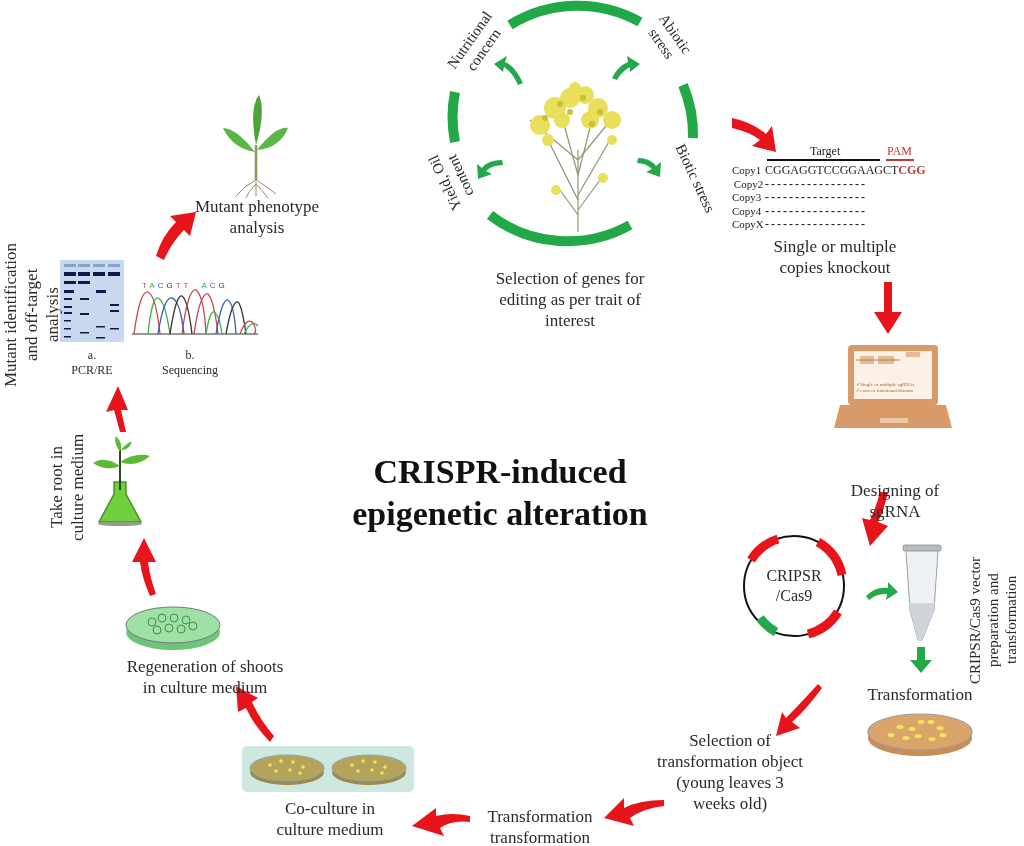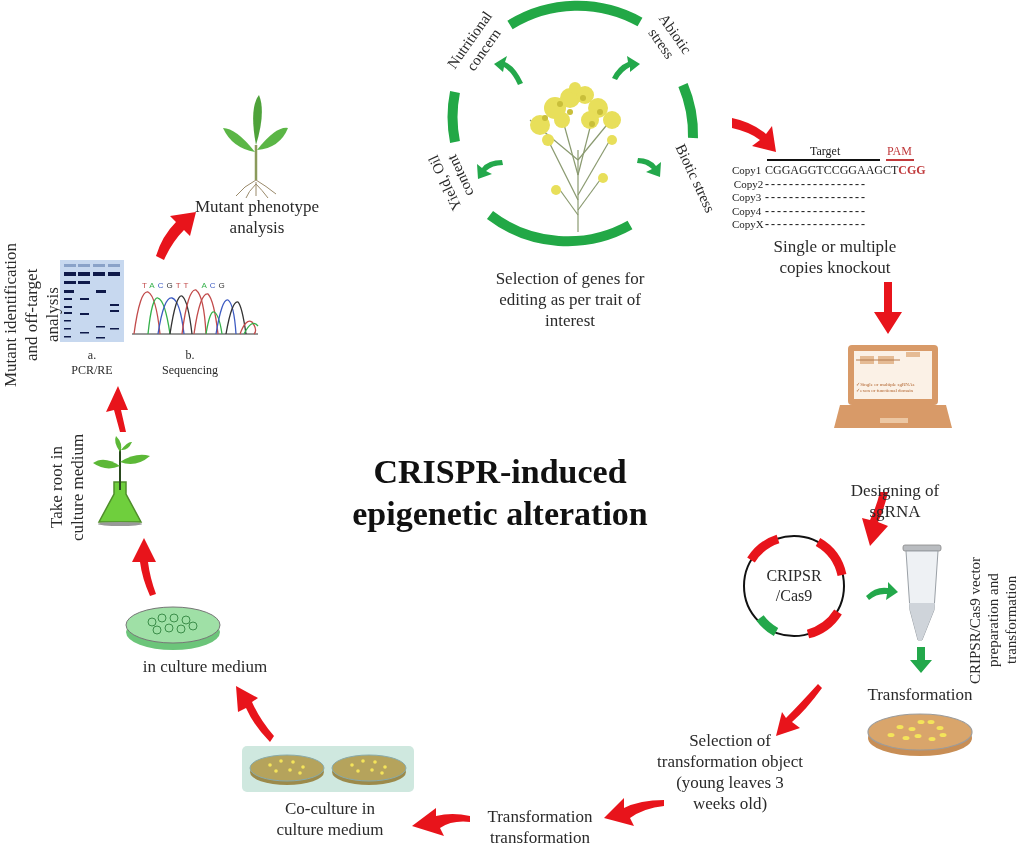--- a/index.html
+++ b/index.html
@@ -322,20 +322,21 @@
   <div>Transformation</div>
   <div>transformation</div>
 </div>
 
 <div class="lbl" style="left:260px; top:798px; width:140px;">
   <div>Co-culture in</div>
   <div>culture medium</div>
 </div>
 
 <div class="lbl" style="left:110px; top:656px; width:190px;">
+  <div>Regeneration of shoots</div>
   <div>in culture medium</div>
 </div>
 
 <div class="vert" style="left:46px; top:432px; height:110px;">
   <div>Take root in</div>
   <div>culture medium</div>
 </div>
 
 <div class="vert" style="left:0px; top:240px; height:150px;">
   <div>Mutant identification</div>

